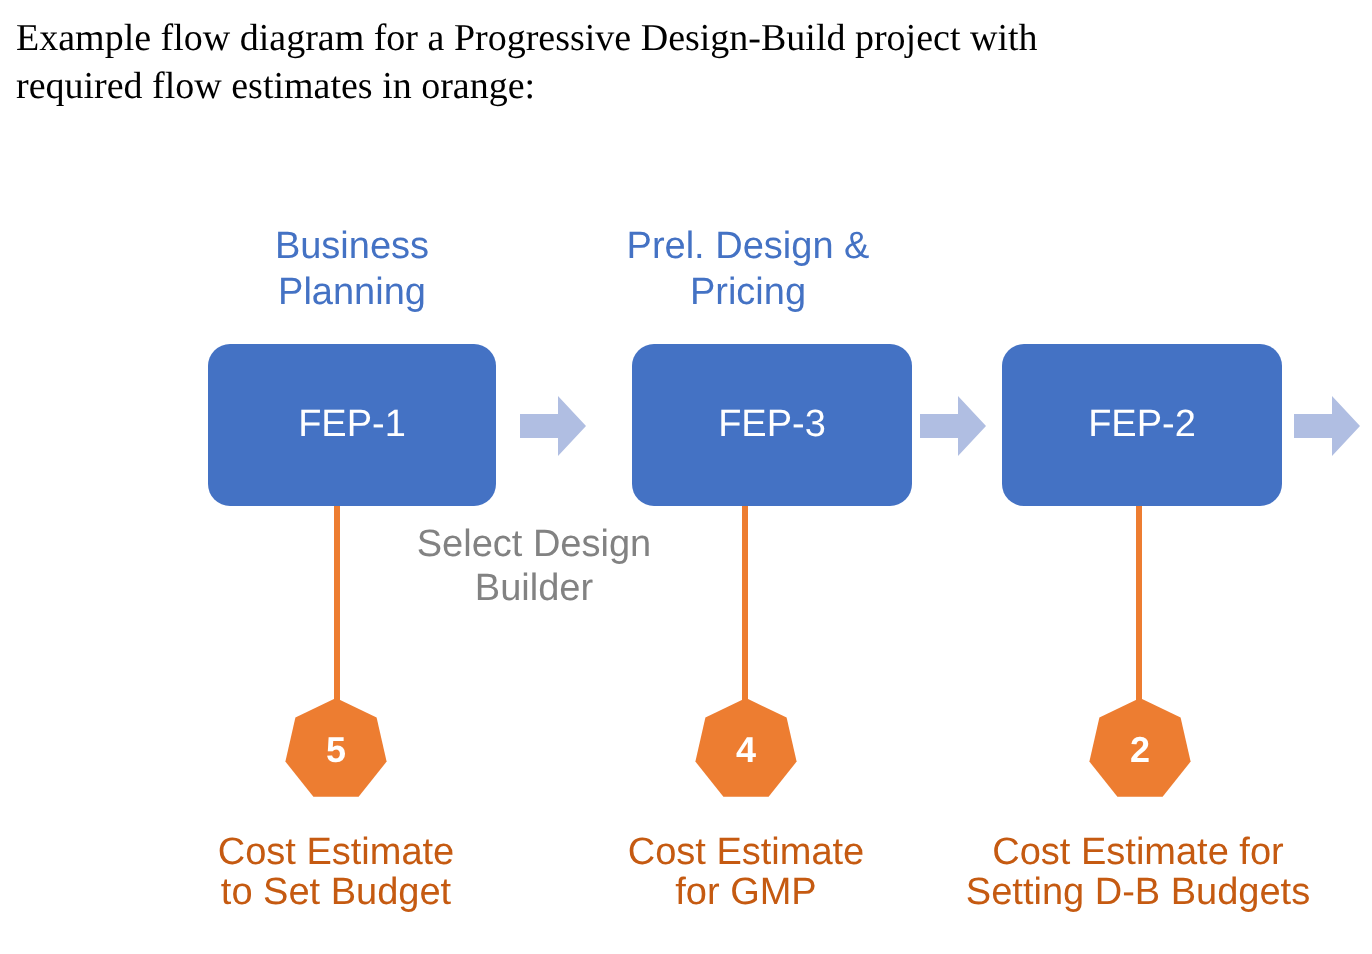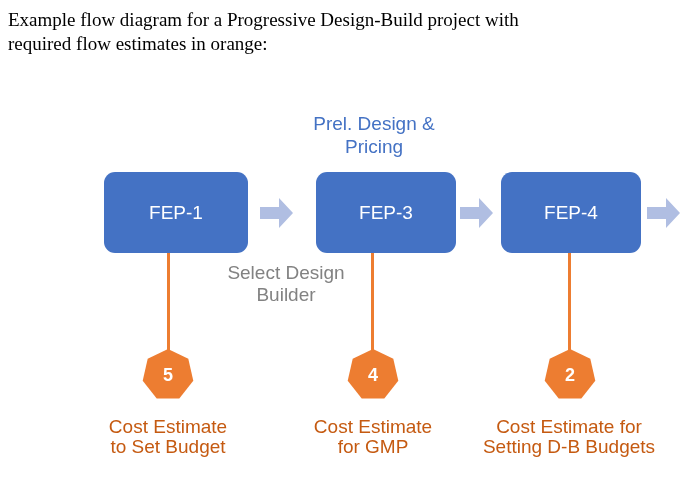--- a/index.html
+++ b/index.html
@@ -115,44 +115,46 @@
 </head>
 <body>
 
 <div class="canvas">
 
   <div class="title">
     <div>Example flow diagram for a Progressive Design-Build project with</div>
     <div>required flow estimates in orange:</div>
   </div>
 
+  <div class="phase-label" style="left:76px">Business
+Planning</div>
   <div class="phase-label" style="left:274px">Prel. Design &amp;
 Pricing</div>
 
   <div class="fep-box" style="left:104px; width:144px">
     <span>FEP-1</span>
   </div>
   <div class="fep-box" style="left:316px; width:140px">
     <span>FEP-3</span>
   </div>
   <div class="fep-box" style="left:501px; width:140px">
-    <span>FEP-4</span>
+    <span>FEP-2</span>
   </div>
 
   <svg class="flow-arrow" style="left:260px" viewBox="0 0 33 30">
     <polygon points="0,9 19,9 19,0 33,15 19,30 19,21 0,21" fill="currentColor"></polygon>
   </svg>
   <svg class="flow-arrow" style="left:460px" viewBox="0 0 33 30">
     <polygon points="0,9 19,9 19,0 33,15 19,30 19,21 0,21" fill="currentColor"></polygon>
   </svg>
   <svg class="flow-arrow" style="left:647px" viewBox="0 0 33 30">
     <polygon points="0,9 19,9 19,0 33,15 19,30 19,21 0,21" fill="currentColor"></polygon>
   </svg>
 
-  <div class="transition-label" style="left:196px">Select Design
+  <div class="transition-label" style="left:177px">Select Design
 Builder</div>
 
   <div class="connector" style="left:167px"></div>
   <div class="connector" style="left:371px"></div>
   <div class="connector" style="left:568px"></div>
 
   <div class="marker" style="left:142px">
     <svg width="52" height="52" viewBox="0 0 52 52">
       <polygon points="26,0 46.3,9.8 51.3,31.8 37.3,49.4 14.7,49.4 0.7,31.8 5.7,9.8" fill="currentColor"></polygon>
     </svg>

